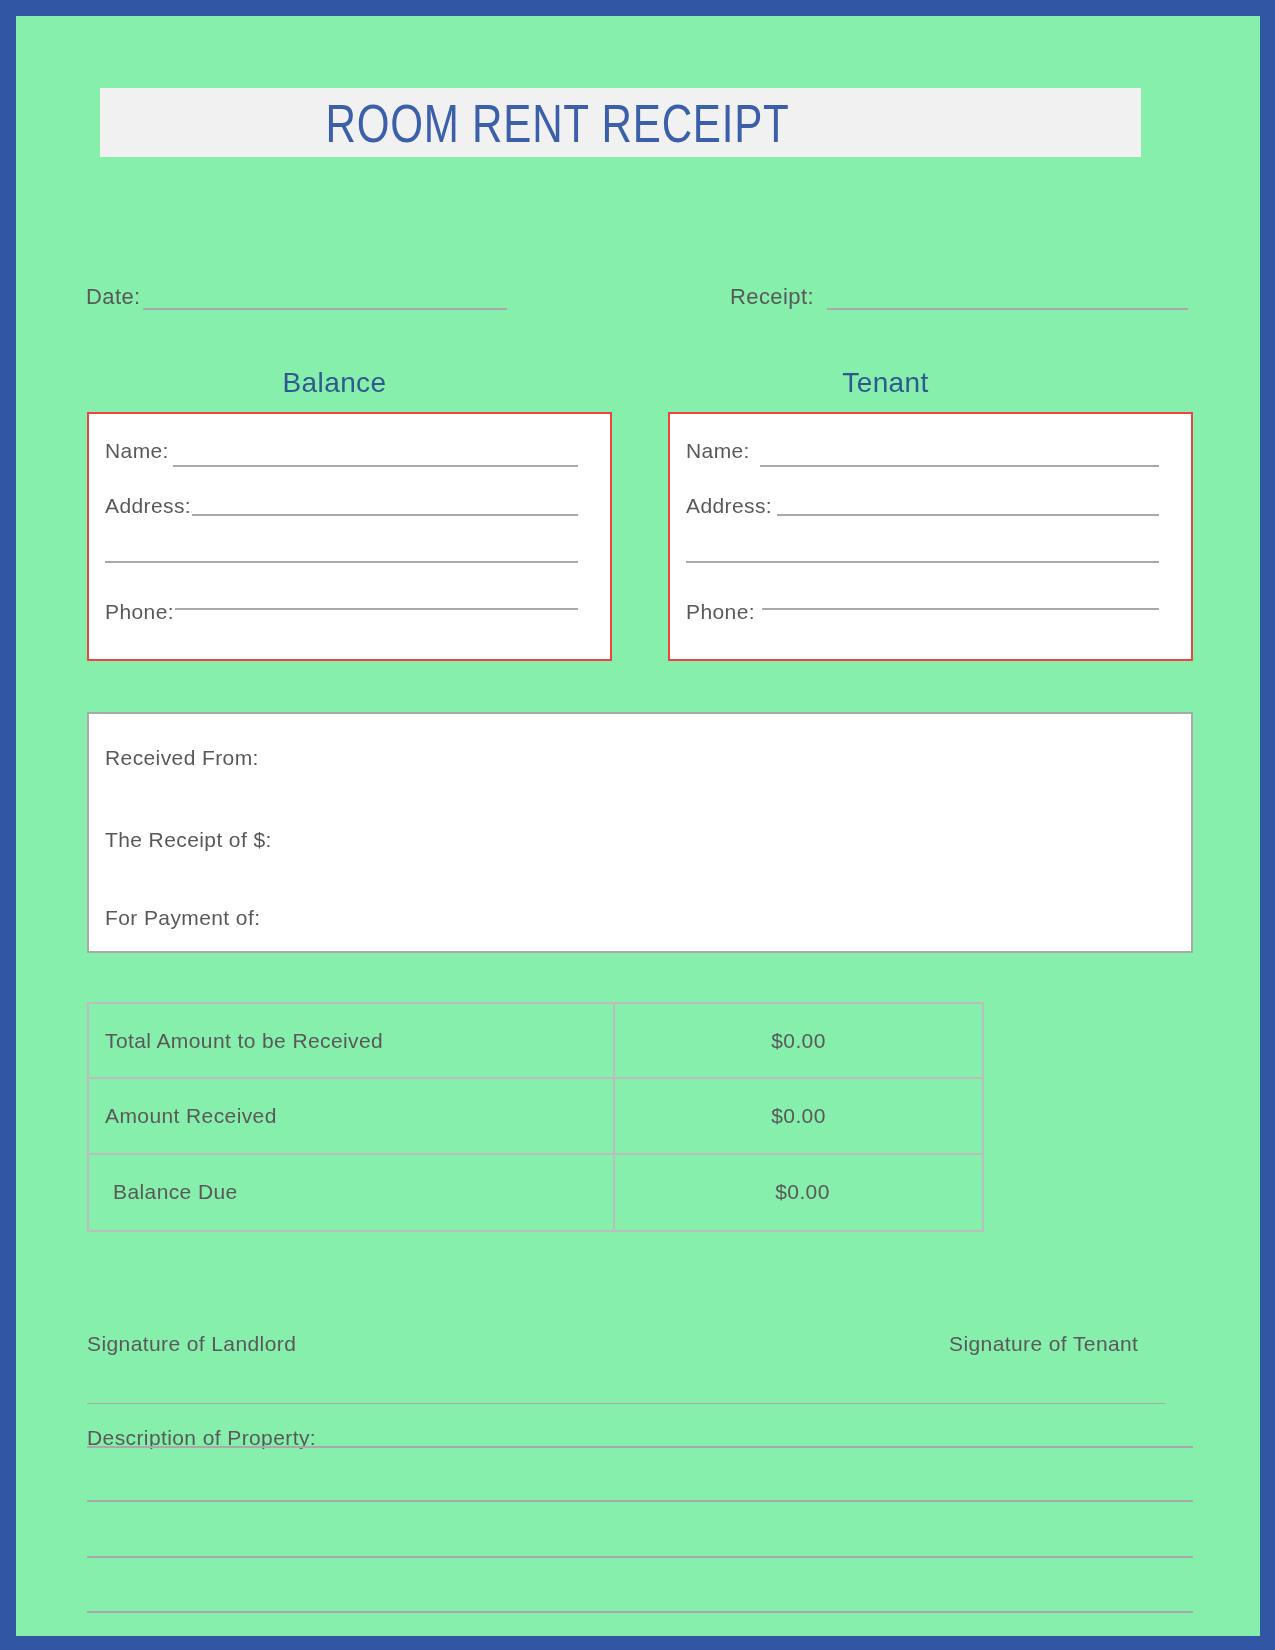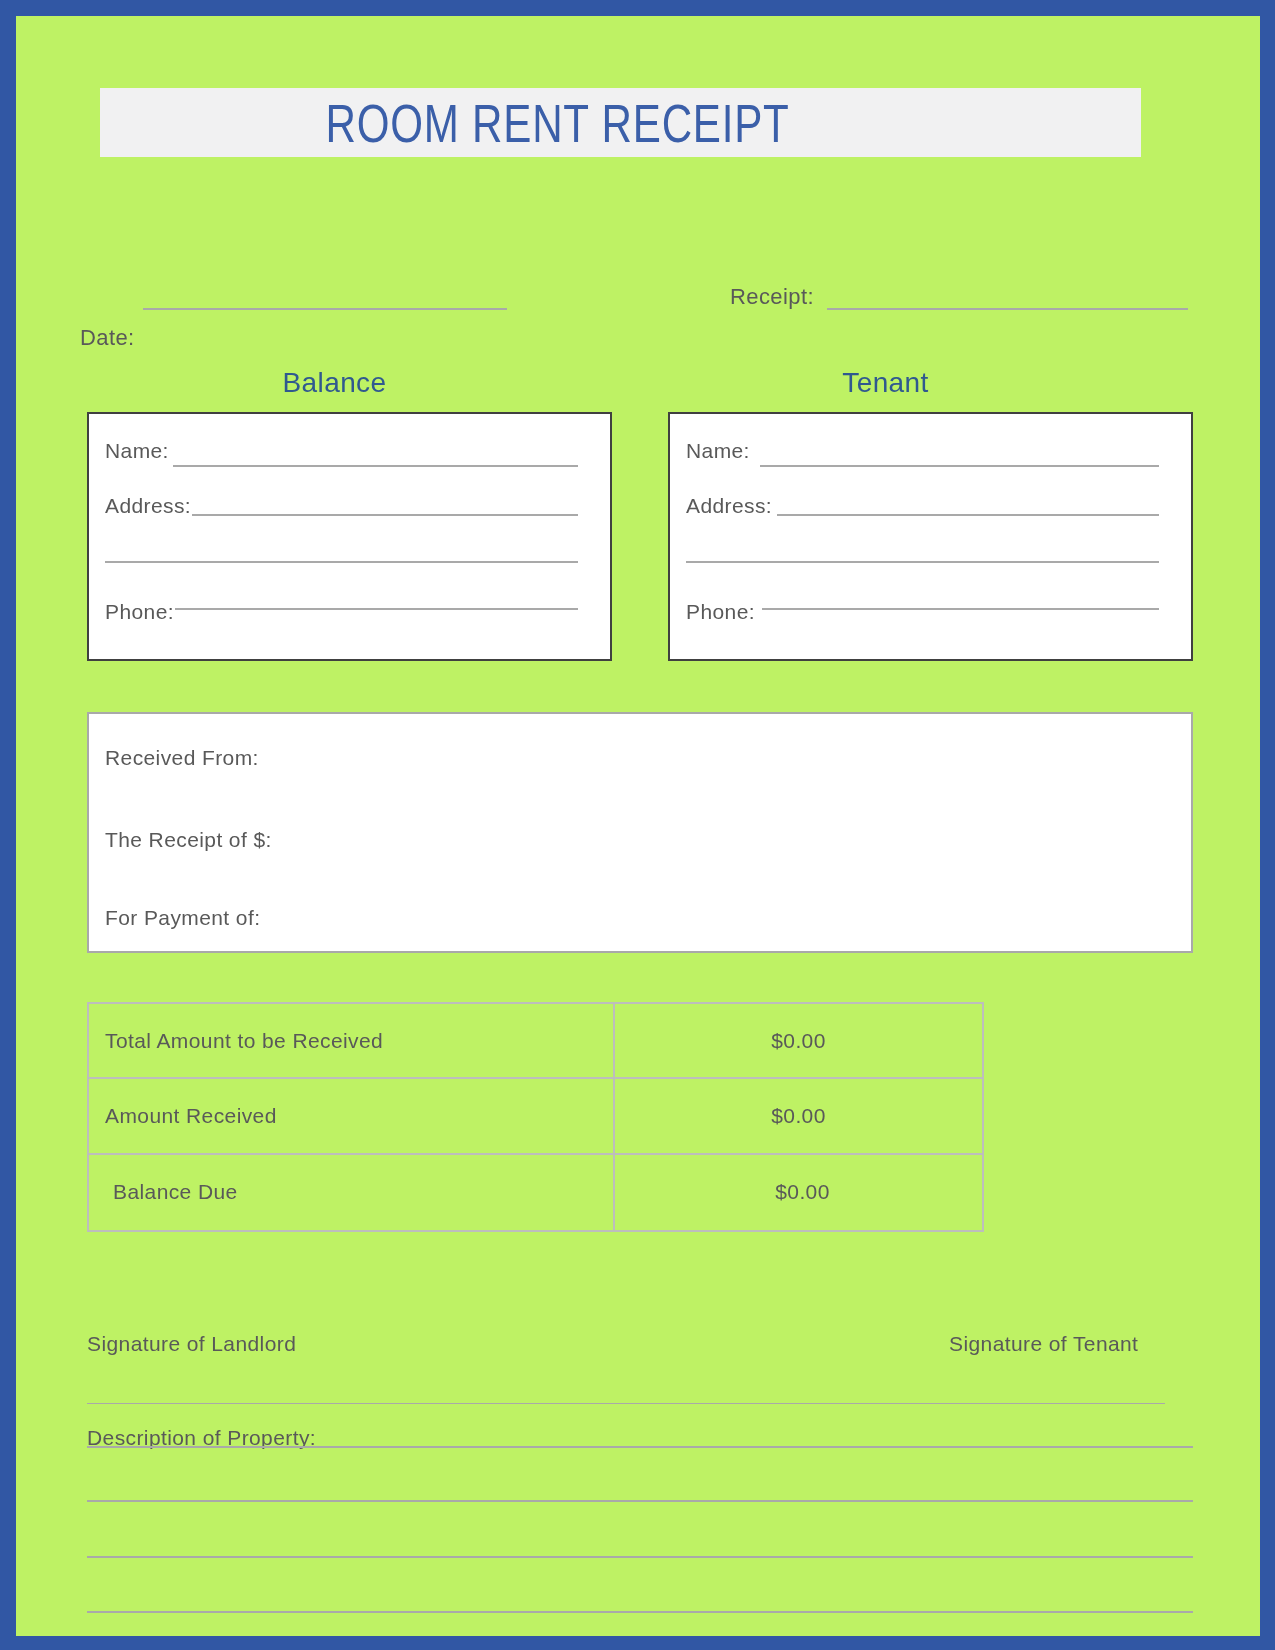--- a/index.html
+++ b/index.html
@@ -1,21 +1,21 @@
 <!DOCTYPE html>
 <html><head>
 <meta charset="utf-8">
 <style>
   html, body { margin: 0; padding: 0; background: #ffffff; }
   * { box-sizing: border-box; }
   .page {
     position: relative;
     width: 1275px;
     height: 1650px;
-    background: #bef264;
+    background: #86efac;
     border-style: solid;
     border-color: #3157a4;
     border-width: 16px 15px 14px 16px;
     font-family: "Liberation Sans", "DejaVu Sans", sans-serif;
     color: #595959;
     overflow: hidden;
   }
   
   .abs { position: absolute; }
 
@@ -40,21 +40,21 @@
   .label-lg { font-size: 22px; }
 
   .fill-line { border-bottom: 2px solid #a9a9a9; }
 
   .heading {
     font-size: 28px; color: #30598f; letter-spacing: 0.4px;
     text-align: center; white-space: nowrap;
   }
 
   .party-box {
-    border: 2px solid #404040;
+    border: 2px solid #ef4444;
     background: #ffffff;
   }
 
   .big-box {
     border: 2px solid #a9a9a9;
     background: #ffffff;
   }
 
   .amt-table {
     border: 2px solid #bdbdbd;
@@ -74,21 +74,21 @@
 </style>
 </head>
 <body>
 
 <div class="page">
 
   <div class="abs banner">
     <span class="title">ROOM RENT RECEIPT</span>
   </div>
 
-  <span class="abs label label-lg" style="left:64px; top:268px;margin-top:41px;">Date:</span>
+  <span class="abs label label-lg" style="left:70px; top:268px;">Date:</span>
   <div class="abs fill-line" style="left:127px; top:258px; width:364px; height:36px;"></div>
 
   <span class="abs label label-lg" style="left:714px; top:268px;">Receipt:</span>
   <div class="abs fill-line" style="left:811px; top:258px; width:361px; height:36px;"></div>
 
   <div class="abs heading" style="left:71px; top:351px; width:525px; padding-right:30px;">Balance</div>
   <div class="abs heading" style="left:652px; top:351px; width:525px; padding-right:90px;">Tenant</div>
 
   <div class="abs party-box" style="left:71px; top:396px; width:525px; height:249px;">
     <span class="abs label" style="left:16px; top:25px;">Name:</span>

